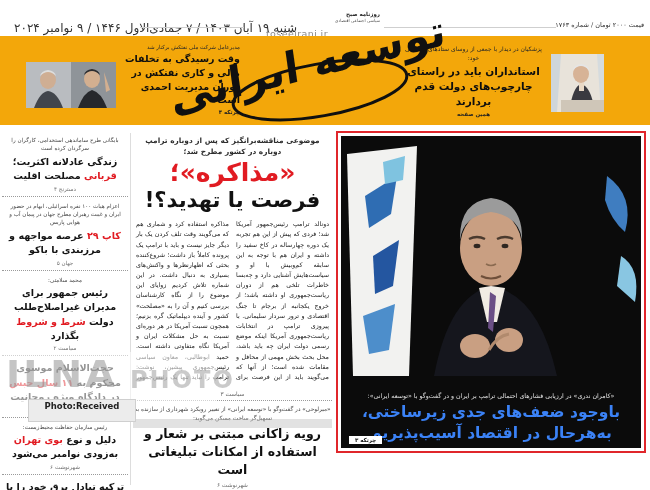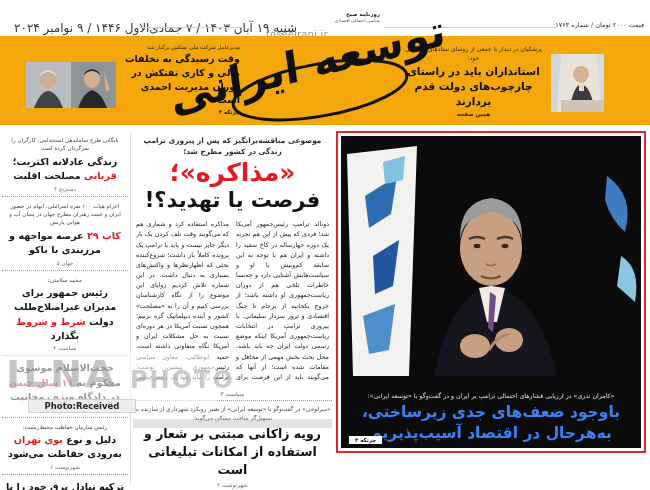--- a/index.html
+++ b/index.html
@@ -67,21 +67,21 @@
   .ph-caption .k { font-size:6.3px; color:#e4e4e4; margin-bottom:3px; }
   .ph-caption .h { font-size:15.5px; font-weight:bold; color:#3b82f6; line-height:1.35; }
   .ph-badge { position:absolute; left:8px; bottom:4px; background:#fff; color:#111;
               font-size:5.5px; font-weight:bold; padding:1px 6px; }
   
   .wm-fade { position:absolute; left:0; top:352px; width:216px; height:52px; background:rgba(255,255,255,.55); z-index:8; }
   .wm-ilna { position:absolute; left:6px; top:352px; z-index:9; direction:ltr;
              font-size:38px; font-weight:bold; color:rgba(148,148,148,.55); letter-spacing:3px; }
   .wm-photo { position:absolute; left:130px; top:366px; z-index:9; direction:ltr;
               font-size:24px; font-weight:bold; color:rgba(150,150,150,.5); letter-spacing:2px; }
-  .wm-received { position:absolute; left:28px; top:399px; width:108px; height:14px; z-index:10;
+  .wm-received { position:absolute; left:28px; top:399px; width:108px; height:23px; z-index:10;
                  background:#ececec; border:1px solid #cfcfcf; color:#222; direction:ltr;
                  font-size:8.5px; font-weight:bold; text-align:center; line-height:13px; }
   .wm-grayline { position:absolute; left:133px; top:419px; width:199px; height:9px;
                  background:rgba(190,190,190,.45); z-index:8; }
 </style>
 </head>
 <body>
 
 <div class="page">
 
@@ -155,32 +155,32 @@
       <div class="sb-k">محمد سلامتی:</div>
       <div class="sb-h"><span>رئیس جمهور برای مدیران غیراصلاح‌طلب دولت </span><span class="red">شرط و شروط</span><span> بگذارد</span></div>
       <div class="sb-p">سیاست ۲</div>
     </div>
     <div class="sb-item">
       <div class="sb-h"><span>حجت‌الاسلام موسوی محکوم به </span><span class="red">۱۱ سال حبس</span><span> در دادگاه ویژه روحانیت</span></div>
       <div class="sb-p">سیاست ۲</div>
     </div>
     <div class="sb-item">
       <div class="sb-k">رئیس سازمان حفاظت محیط‌زیست:</div>
-      <div class="sb-h"><span>دلیل و نوع </span><span class="red">بوی تهران</span><span> به‌زودی حفاظت می‌شود</span></div>
+      <div class="sb-h"><span>دلیل و نوع </span><span class="red">بوی تهران</span><span> به‌زودی نوامبر می‌شود</span></div>
       <div class="sb-p">شهرنوشت ۶</div>
     </div>
     <div class="sb-item">
       <div class="sb-h"><span>ترکیه تبادل برق خود را با ایران </span></div>
 
     </div>
 
   </div>
 
   <div class="centercol">
-    <div class="m-kicker">موضوعی مناقشه‌برانگیز که پس از پیروزی ترامپ زندگی در کشور مطرح شد؛</div>
+    <div class="m-kicker">موضوعی مناقشه‌برانگیز که پس از دوباره ترامپ دوباره در کشور مطرح شد؛</div>
     <div class="m-h-red">«مذاکره»؛</div>
     <div class="m-h-black">فرصت یا تهدید؟!</div>
     <div class="m-body"><span>دونالد ترامپ رئیس‌جمهور آمریکا شد؛ فردی که پیش از این هم تجربه یک دوره چهارساله در کاخ سفید را داشته و ایران هم با توجه به این سابقه کم‌وبیش با او و سیاست‌هایش آشنایی دارد و چه‌بسا خاطرات تلخی هم از دوران ریاست‌جمهوری او داشته باشد؛ از خروج یکجانبه از برجام تا جنگ اقتصادی و ترور سردار سلیمانی. با پیروزی ترامپ در انتخابات ریاست‌جمهوری آمریکا اینکه موضع رسمی دولت ایران چه باید باشد، محل بحث بخش مهمی از محافل و مقامات شده است؛ از آنها که می‌گویند باید از این فرصت برای مذاکره استفاده کرد و شماری هم که می‌گویند وقت تلف کردن یک بار دیگر جایز نیست و باید با ترامپ یک پرونده کاملاً باز داشت؛ شروع‌کننده بحثی که اظهارنظرها و واکنش‌های بسیاری به دنبال داشت.</span> <span>در این شماره تلاش کردیم زوایای این موضوع را از نگاه کارشناسان بررسی کنیم و آن را به «مصلحت» کشور و آینده دیپلماتیک گره بزنیم؛ همچون نسبت آمریکا در هر دوره‌ای نسبت به حل مشکلات ایران و آمریکا نگاه متفاوتی داشته است. حمید ابوطالبی، معاون سیاسی رئیس‌جمهوری پیشین، نوشت: ترامپ را نباید تنها یک رئیس‌جمهور دانست؛ رئیس‌جمهور آتی آمریکا به دنبال تبدیل شدن به روایت یگانه آمریکای قرن بیست‌ویکم است و در آمریکا کمتر رویی می‌تواند افتخار حل مشکلات ۴۵ ساله ایران و آمریکا را از او بگیرد. در مجموع مسیر ترامپ در تعبیر امکان تبدیل توافقات به موضوعات بین‌المللی و عبور از وضعیت فعلی در دست است.</span></div>
     <div class="m-cont">سیاست ۳</div>
     <div class="b-article">
       <div class="k">«میرلوحی» در گفت‌وگو با «توسعه ایرانی» از تغییر رویکرد شهرداری از سازنده به تسهیل‌گر ساخت مسکن می‌گوید:</div>
       <div class="h">رویه زاکانی مبتنی بر شعار و استفاده از امکانات تبلیغاتی است</div>
       <div class="p">شهرنوشت ۶</div>
     </div>
   </div>

